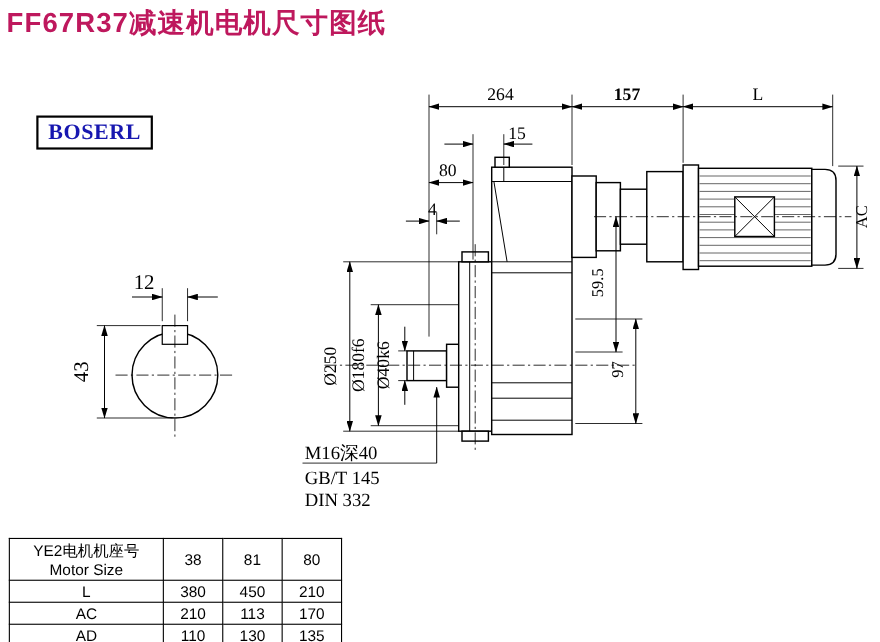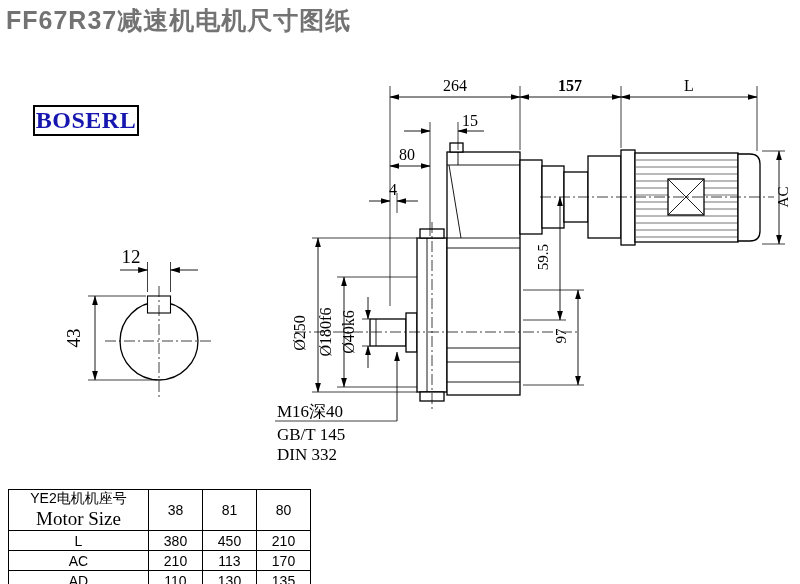--- a/index.html
+++ b/index.html
@@ -1,36 +1,36 @@
 <!DOCTYPE html>
 <html><head>
 <meta charset="utf-8">
 <style>
   *{margin:0;padding:0;box-sizing:border-box}
   html,body{width:800px;height:584px;background:#fff;overflow:hidden}
   body{font-family:"Liberation Sans",sans-serif;position:relative;color:#000}
-  .page-title{position:absolute;left:6px;top:4px;font-size:25px;font-weight:bold;color:#737373;letter-spacing:1px;white-space:nowrap}
+  .page-title{position:absolute;left:6px;top:4px;font-size:25px;font-weight:bold;color:#be185d;letter-spacing:1px;white-space:nowrap}
   .brand-box{position:absolute;left:33px;top:105px;width:106px;height:31px;border:2px solid #000;display:flex;align-items:center;justify-content:center;
-             font-family:"Liberation Serif",serif;font-size:24px;font-weight:bold;color:#1717b0;letter-spacing:.5px}
+             font-family:"Liberation Serif",serif;font-size:20px;font-weight:bold;color:#1717b0;letter-spacing:.5px}
   svg.drawing{position:absolute;left:0;top:0}
   .oline{fill:#fff;stroke:#000;stroke-width:1.3}
   .iline{fill:none;stroke:#000;stroke-width:0.9}
   .fin{fill:none;stroke:#000;stroke-width:0.55}
   .thin{fill:none;stroke:#000;stroke-width:0.75}
   .dim{fill:none;stroke:#000;stroke-width:0.9}
   .cl{fill:none;stroke:#000;stroke-width:0.75;stroke-dasharray:11 3 2 3}
   .dtxt{font-family:"Liberation Serif",serif;font-size:16px;fill:#000;text-anchor:middle}
   .big{font-size:19px}
   .small{font-size:15px}
   .bold{font-weight:bold}
   .start{text-anchor:start}
   .spec-table{position:absolute;left:8px;top:489px;border-collapse:collapse;table-layout:fixed;font-size:14px;text-align:center;background:#fff}
   .spec-table td{border:1px solid #000;height:20px;padding:0;vertical-align:middle}
   .spec-table td.head{height:38px}
-  .mono{font-family:Liberation Serif, serif;font-size:19px}
+  .mono{font-family:Liberation Sans, sans-serif;font-size:14px}
 </style>
 </head>
 <body>
 
 <div class="page-title">FF67R37减速机电机尺寸图纸</div>
 <div class="brand-box">BOSERL</div>
 
 <svg class="drawing" width="800" height="584" viewBox="0 0 800 584" xmlns="http://www.w3.org/2000/svg">
   <defs>
     <marker id="ah" viewBox="0 0 10 6" refX="9.5" refY="3" markerWidth="11" markerHeight="6.6" orient="auto-start-reverse">

